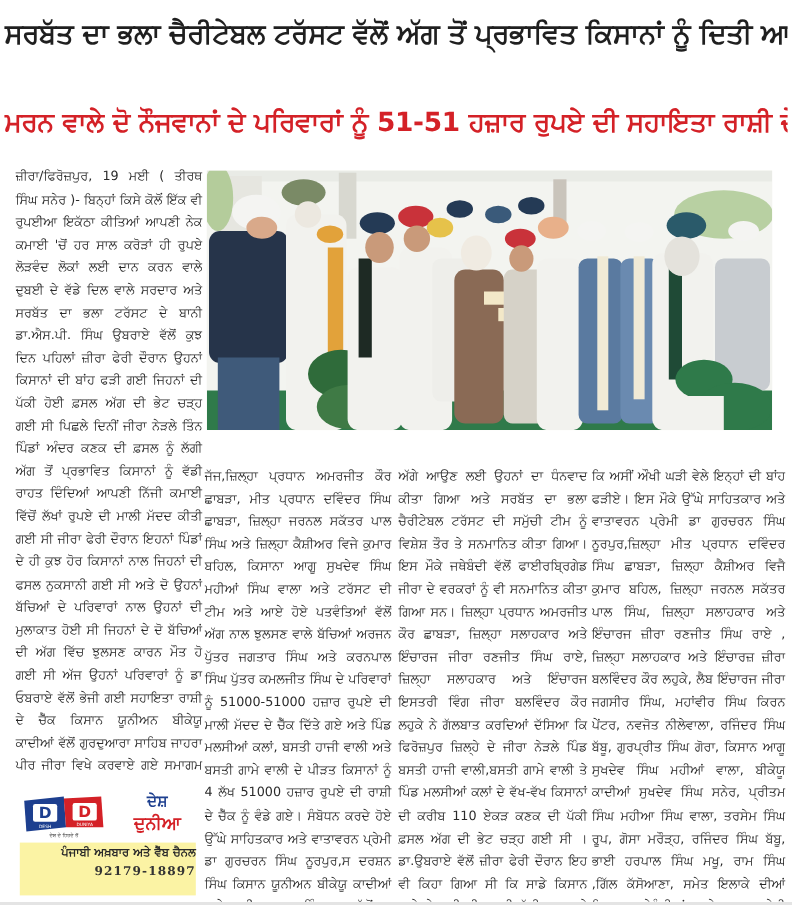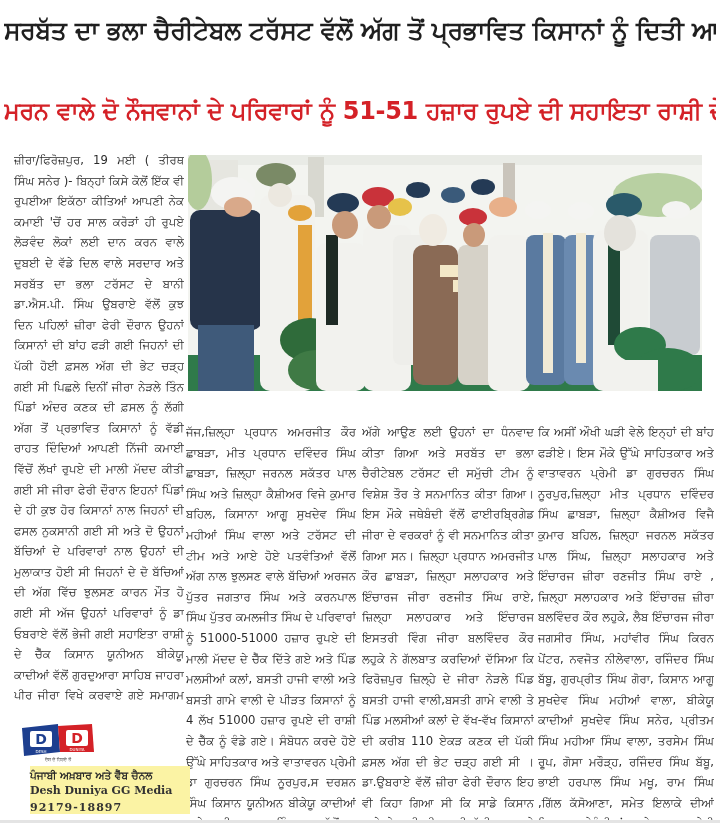--- a/index.html
+++ b/index.html
@@ -42,22 +42,22 @@
       position: absolute; left: 6px; top: 4px; width: 76px; height: 40px;
     }
     .brand-logo svg { display: block; width: 100%; height: 100%; }
     .brand-name {
       position: absolute; left: 92px; top: 2px; width: 74px; text-align: center;
       font-weight: bold; line-height: 18px;
     }
     .brand-name .l1 { color: #1d3f8f; font-size: 14px; display: block; }
     .brand-name .l2 { color: #d42127; font-size: 16px; display: block; margin-top: 2px; }
     .brand-tagline {
-      position: absolute; left: 16px; top: 48px; width: 160px; height: 48px;
-      background: #fbf3a4; text-align: left;
+      position: absolute; left: 4px; top: 48px; width: 160px; height: 48px;
+      background: #fbf3a4; text-align: right;
     }
     .brand-tagline .t1 { display: block; font-size: 10.5px; font-weight: bold; color: #2a2a2a; line-height: 16px; margin-top: 1px; }
     .brand-tagline .t2 { display: block; font-family: "DejaVu Serif", serif; font-size: 11px; font-weight: bold; color: #333; line-height: 16px; }
     .brand-tagline .t3 { display: block; font-family: "DejaVu Serif", serif; font-size: 11px; font-weight: bold; color: #333; line-height: 17px; letter-spacing: 1px; }
 
     .bottom-rule { position: absolute; left: 0; top: 820px; width: 720px; height: 3px; background: #e4e4e4; }
   </style>
 </head>
 <body>
 
@@ -164,20 +164,23 @@
       <polygon points="38,4 72,2 74,30 40,30" fill="#d42127"></polygon>
       <rect x="10" y="9" width="22" height="16" rx="2" fill="#ffffff"></rect>
       <rect x="46" y="8" width="22" height="16" rx="2" fill="#ffffff"></rect>
       <text x="21" y="22" font-family="DejaVu Sans, sans-serif" font-size="14" font-weight="bold" fill="#1d3f8f" text-anchor="middle">D</text>
       <text x="57" y="21" font-family="DejaVu Sans, sans-serif" font-size="14" font-weight="bold" fill="#d42127" text-anchor="middle">D</text>
       <text x="21" y="31" font-family="DejaVu Sans, sans-serif" font-size="4" fill="#ffffff" text-anchor="middle">DESH</text>
       <text x="57" y="29" font-family="DejaVu Sans, sans-serif" font-size="4" fill="#ffffff" text-anchor="middle">DUNIYA</text>
       <text x="38" y="39" font-family="DejaVu Sans, sans-serif" font-size="4.5" fill="#333333" text-anchor="middle">ਦੇਸ਼ ਦੇ ਹਿਰਦੇ ਤੋਂ</text>
     </svg>
   </div>
+  <div class="brand-name">
+    <span class="l1">ਦੇਸ਼</span>
+    <span class="l2">ਦੁਨੀਆ</span>
+  </div>
   <div class="brand-tagline">
     <span class="t1">ਪੰਜਾਬੀ ਅਖ਼ਬਾਰ ਅਤੇ ਵੈੱਬ ਚੈਨਲ</span>
-    <span class="t2">Desh Duniya GG Media</span>
     <span class="t3">92179-18897</span>
   </div>
 </div>
 
 <div class="bottom-rule"></div>
 
 </body></html>

